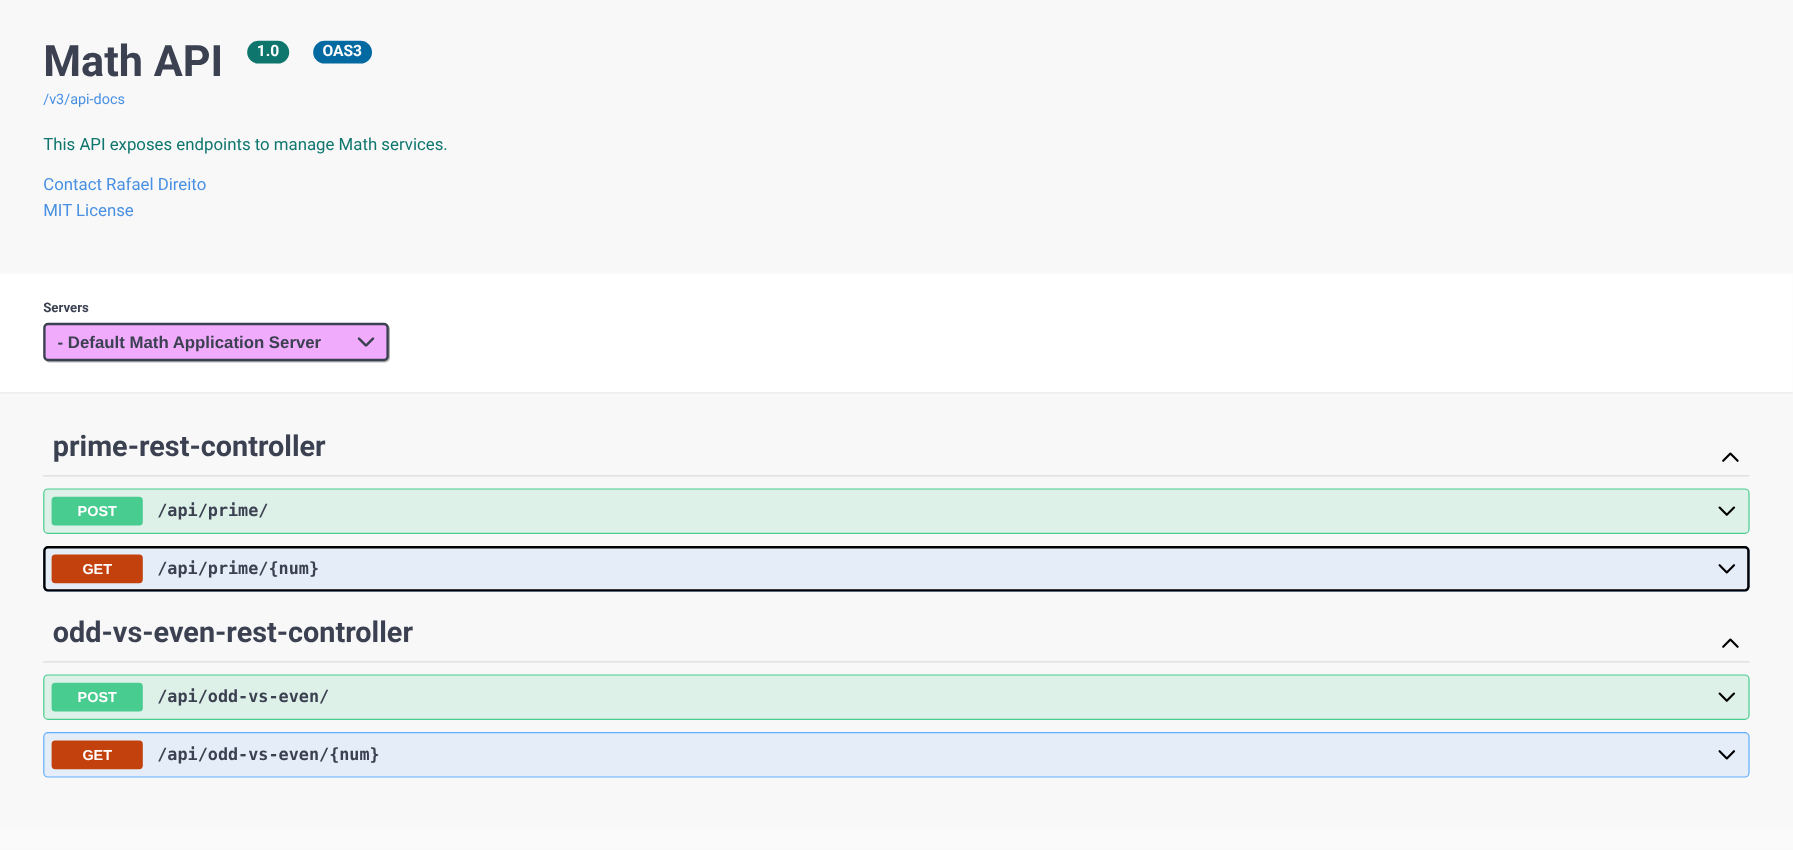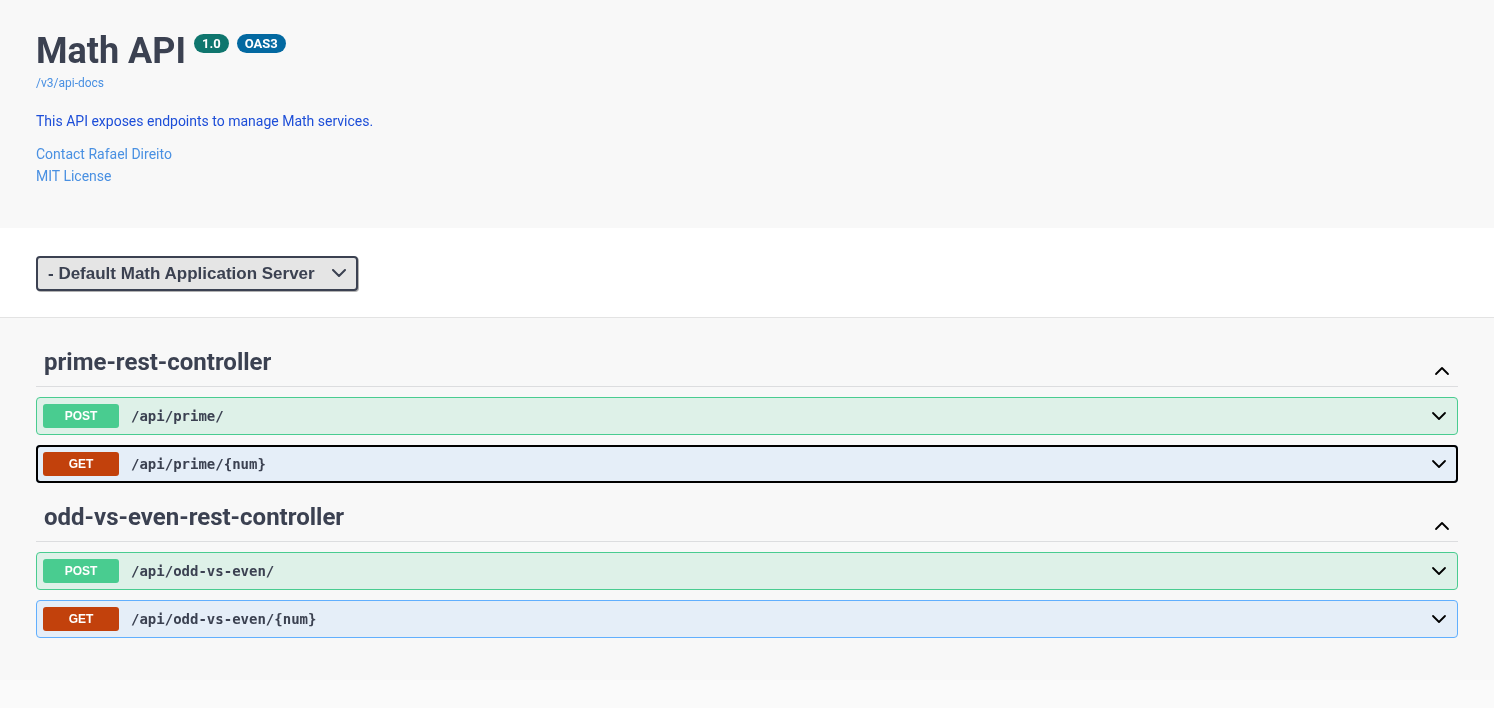--- a/index.html
+++ b/index.html
@@ -8,21 +8,21 @@
     color: #3b4151;
     background: #fafafa;
   }
   .info-section {
     background: #f8f8f8;
     padding: 30px 36px 40px;
   }
   .title-row {
     display: flex;
     align-items: center;
-    gap: 8px;
+    gap: 20px;
   }
   .api-title {
     font-size: 36px;
     font-weight: 700;
     color: #3b4151;
   }
   .badge-version {
     background: #0f766e;
     color: #fff;
     font-size: 13px;
@@ -44,21 +44,21 @@
   }
   .docs-link {
     color: #4990e2;
     font-size: 12px;
     margin-top: 4px;
     display: inline-block;
     text-decoration: none;
   }
   .description {
     font-size: 14px;
-    color: #1d4ed8;
+    color: #0f766e;
     margin-top: 22px;
   }
   .info-links {
     margin-top: 14px;
   }
   .info-links a {
     display: block;
     color: #4990e2;
     font-size: 14px;
     text-decoration: none;
@@ -76,22 +76,22 @@
   }
   .server-select-wrap {
     position: relative;
     display: inline-block;
     margin-top: 6px;
   }
   .server-select {
     appearance: none;
     border: 2px solid #3b4151;
     border-radius: 4px;
-    background: #e5e5e5;
-    font-size: 17px;
+    background: #f0abfc;
+    font-size: 14px;
     font-weight: 700;
     color: #3b4151;
     padding: 6px 40px 6px 10px;
     min-width: 288px;
     cursor: pointer;
     box-shadow: 1px 1px 0 rgba(0,0,0,0.3);
   }
   .server-select-wrap .chev {
     position: absolute;
     right: 12px;
@@ -172,20 +172,21 @@
   </div>
   <a href="#" class="docs-link">/v3/api-docs</a>
   <p class="description">This API exposes endpoints to manage Math services.</p>
   <div class="info-links">
     <a href="#">Contact Rafael Direito</a>
     <a href="#">MIT License</a>
   </div>
 </div>
 
 <div class="servers-section">
+  <div class="servers-label">Servers</div>
   <div class="server-select-wrap">
     <select class="server-select">
       <option> - Default Math Application Server</option>
     </select>
     <span class="chev">
       <svg width="14" height="8" viewBox="0 0 14 8">
           <path d="M1 1 L7 7 L13 1" stroke="#3b4151" stroke-width="2" fill="none" stroke-linecap="round" stroke-linejoin="round"></path>
         </svg>
     </span>
   </div>

